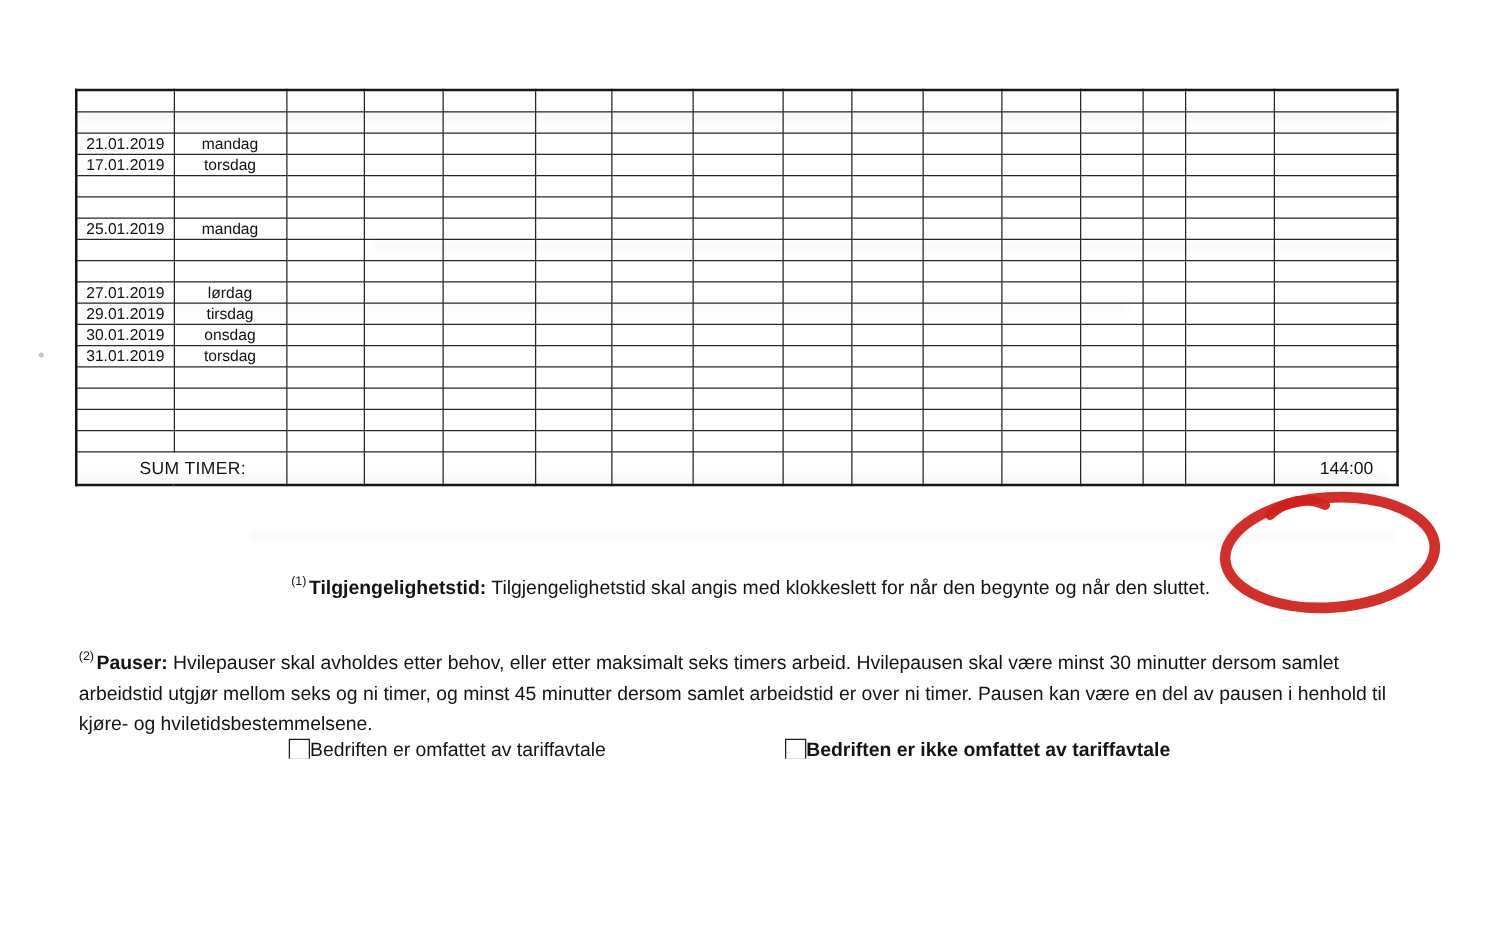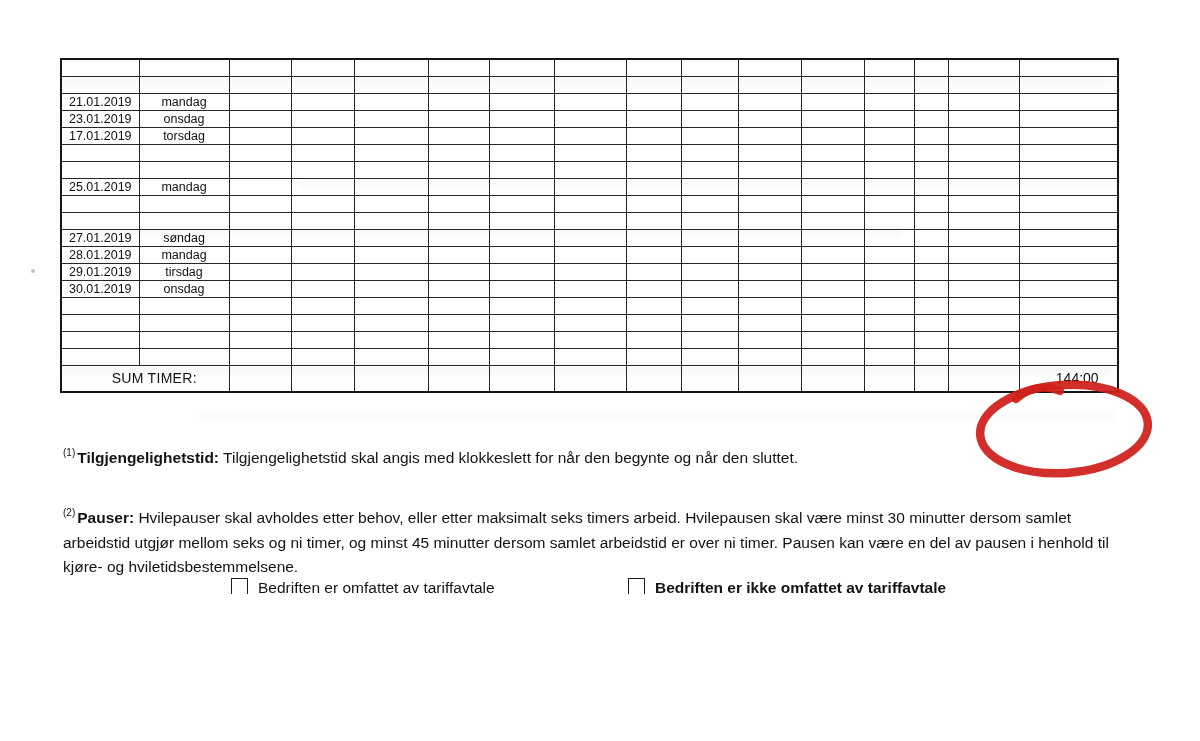--- a/index.html
+++ b/index.html
@@ -1,20 +1,21 @@
 <!DOCTYPE html>
 <html><head>
 <meta charset="utf-8">
 <style>
   html,body { margin:0; padding:0; }
   .page {
     position:relative; width:1200px; height:594px;
     background:#ffffff; overflow:hidden;
     font-family:"Liberation Sans", sans-serif;
     color:#1a1a1a;
+    margin-top:13px;
   }
   
   table.grid {
     position:absolute; left:60px; top:58px;
     border-collapse:collapse; table-layout:fixed; width:1057px;
     border:2px solid #161616;
     background:transparent;
   }
   table.grid td {
     border:1.5px solid #262626;
@@ -27,21 +28,21 @@
   td.sum-value { font-size:13.5px; }
   
   .streak { position:absolute; background:#b9b9b9; filter:blur(2.5px); pointer-events:none; }
   .blob   { position:absolute; background:#d6d6d6; border-radius:45%; filter:blur(8px); pointer-events:none; }
   .scan-dot { position:absolute; width:4px; height:4px; border-radius:50%; background:#8f8f8f; opacity:.55; }
   
   .fn { position:absolute; font-size:15.5px; line-height:24.5px; color:#131313; }
   .fn sup { font-size:10px; vertical-align:7px; margin-right:2px; font-weight:normal; }
   .fn .lead { font-weight:bold; }
   
-  .cb { position:absolute; display:flex; align-items:center; gap:10px; font-size:15.5px; color:#141414; }
+  .cb { position:absolute; display:flex; align-items:center; font-size:15.5px; color:#141414; }
   .cb .box { width:15px; height:15px; border:1.8px solid #1c1c1c; background:transparent; flex:none; margin-top:-3px; }
   
   .sig-label { position:absolute; font-size:11.5px; color:#1f1f1f; }
   .sig-line  { position:absolute; height:2px;
                background:repeating-linear-gradient(90deg,#3d3d3d 0 5px, rgba(61,61,61,.35) 5px 7px);
                opacity:.85; }
   
   svg.annot { position:absolute; pointer-events:none; z-index:6; }
 </style>
 </head>
@@ -124,38 +125,20 @@
           <td></td>
           <td></td>
           <td></td>
           <td></td>
           <td></td>
           <td></td>
           <td></td>
           <td></td>
         </tr>
         <tr>
-          <td>23.01.2019</td>
-          <td>onsdag</td>
-          <td></td>
-          <td></td>
-          <td></td>
-          <td></td>
-          <td></td>
-          <td></td>
-          <td></td>
-          <td></td>
-          <td></td>
-          <td></td>
-          <td></td>
-          <td></td>
-          <td></td>
-          <td></td>
-        </tr>
-        <tr>
           <td>17.01.2019</td>
           <td>torsdag</td>
           <td></td>
           <td></td>
           <td></td>
           <td></td>
           <td></td>
           <td></td>
           <td></td>
           <td></td>
@@ -251,39 +234,21 @@
           <td></td>
           <td></td>
           <td></td>
           <td></td>
           <td></td>
           <td></td>
           <td></td>
         </tr>
         <tr>
           <td>27.01.2019</td>
-          <td>søndag</td>
-          <td></td>
-          <td></td>
-          <td></td>
-          <td></td>
-          <td></td>
-          <td></td>
-          <td></td>
-          <td></td>
-          <td></td>
-          <td></td>
-          <td></td>
-          <td></td>
-          <td></td>
-          <td></td>
-        </tr>
-        <tr>
-          <td>28.01.2019</td>
-          <td>mandag</td>
+          <td>lørdag</td>
           <td></td>
           <td></td>
           <td></td>
           <td></td>
           <td></td>
           <td></td>
           <td></td>
           <td></td>
           <td></td>
           <td></td>
@@ -306,20 +271,38 @@
           <td></td>
           <td></td>
           <td></td>
           <td></td>
           <td></td>
           <td></td>
         </tr>
         <tr>
           <td>30.01.2019</td>
           <td>onsdag</td>
+          <td></td>
+          <td></td>
+          <td></td>
+          <td></td>
+          <td></td>
+          <td></td>
+          <td></td>
+          <td></td>
+          <td></td>
+          <td></td>
+          <td></td>
+          <td></td>
+          <td></td>
+          <td></td>
+        </tr>
+        <tr>
+          <td>31.01.2019</td>
+          <td>torsdag</td>
           <td></td>
           <td></td>
           <td></td>
           <td></td>
           <td></td>
           <td></td>
           <td></td>
           <td></td>
           <td></td>
           <td></td>
@@ -418,21 +401,21 @@
           <td class="sum-value">144:00</td>
       </tr>
     </tbody>
   </table>
 
   <svg class="annot" style="left:930px; top:353px;" width="250" height="150" viewBox="0 0 250 150">
     <ellipse cx="134" cy="76" rx="84" ry="44" transform="rotate(-4 134 76)" fill="none" stroke="#cf1f1b" stroke-width="8.5" stroke-linecap="round" opacity="0.93"></ellipse>
     <path d="M 86 46 Q 106 28 130 38" fill="none" stroke="#cf1f1b" stroke-width="8" stroke-linecap="round" opacity="0.93"></path>
   </svg>
 
-  <div class="fn" style="left:63px; top:441px; width:1075px;">
+  <div class="fn" style="left:63px; top:441px; width:1075px;text-align:center;">
     <sup>(1)</sup><span class="lead">Tilgjengelighetstid:</span>
     <span>Tilgjengelighetstid skal angis med klokkeslett for når den begynte og når den sluttet.</span>
   </div>
 
   <div class="fn" style="left:63px; top:501px; width:1052px;">
     <sup>(2)</sup><span class="lead">Pauser:</span>
     <span>Hvilepauser skal avholdes etter behov, eller etter maksimalt seks timers arbeid. Hvilepausen skal være minst 30 minutter dersom samlet arbeidstid utgjør mellom seks og ni timer, og minst 45 minutter dersom samlet arbeidstid er over ni timer. Pausen kan være en del av pausen i henhold til kjøre- og hviletidsbestemmelsene.</span>
   </div>
 
   <div class="cb" style="left:231px; top:579px;">

